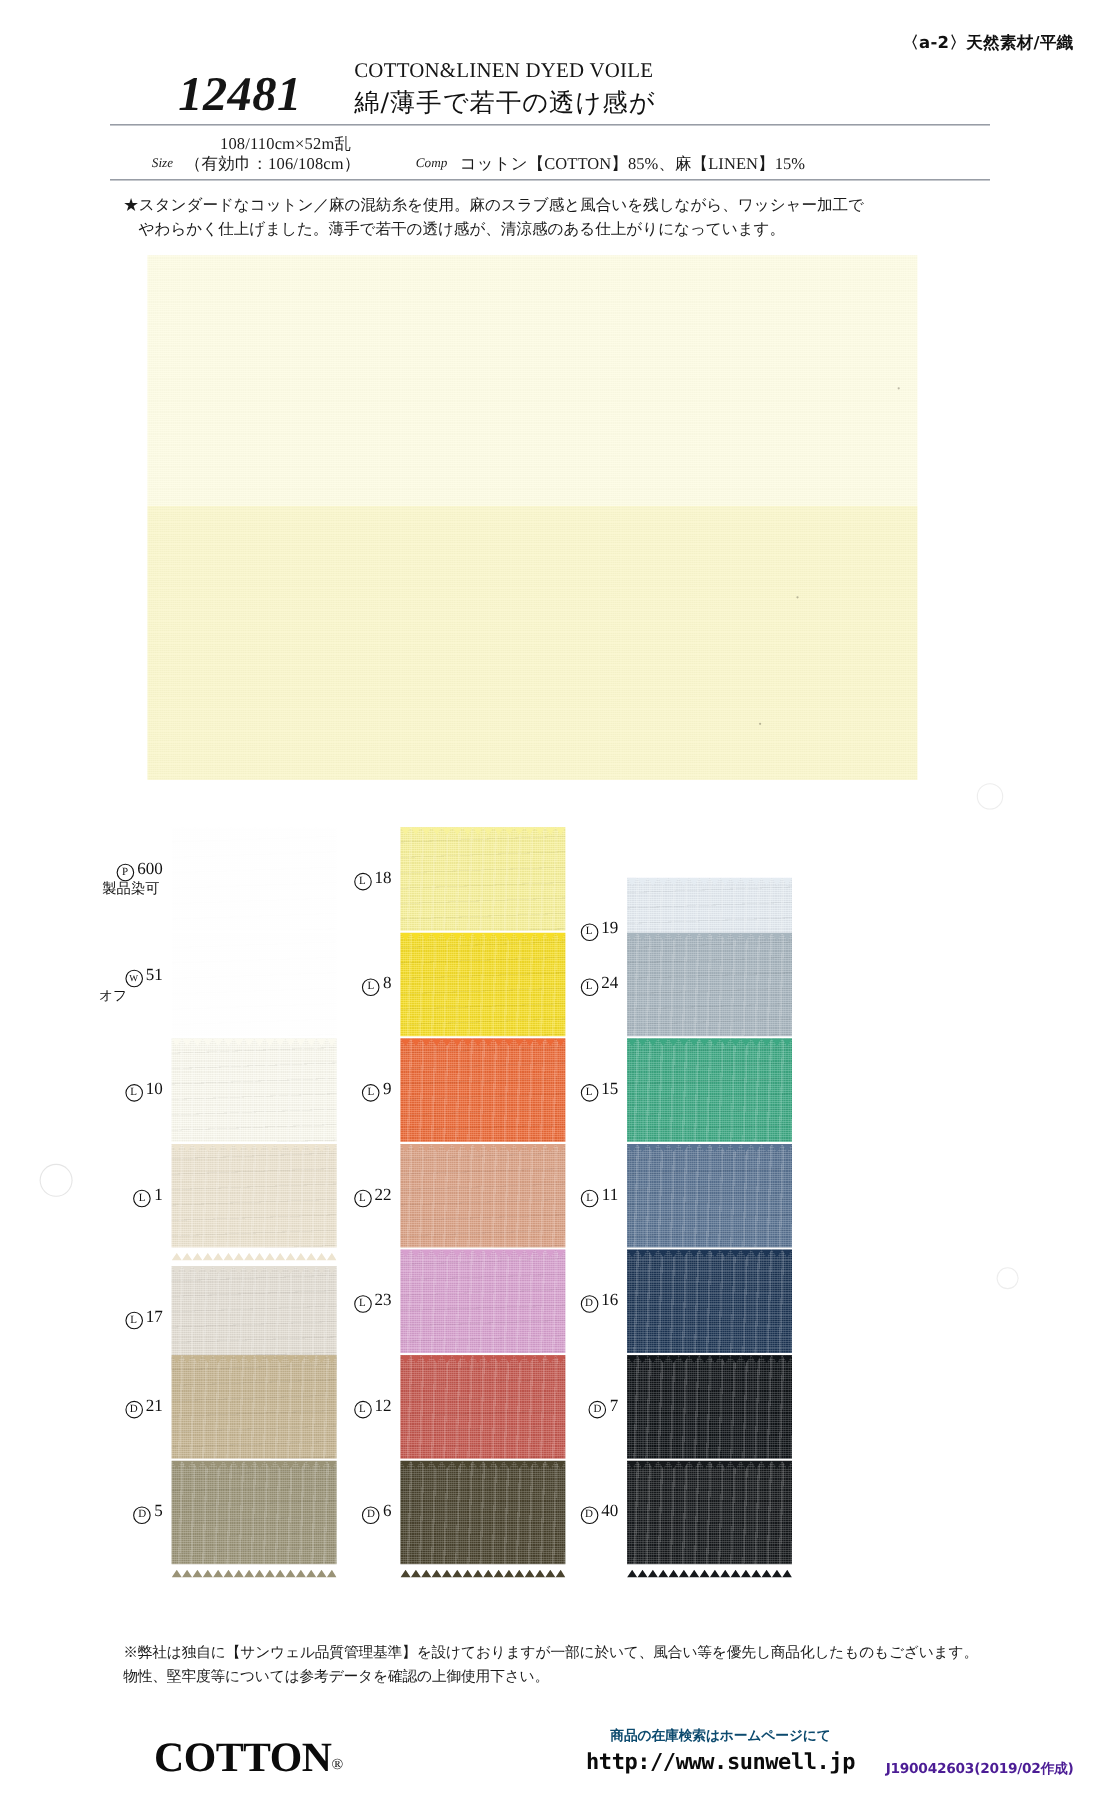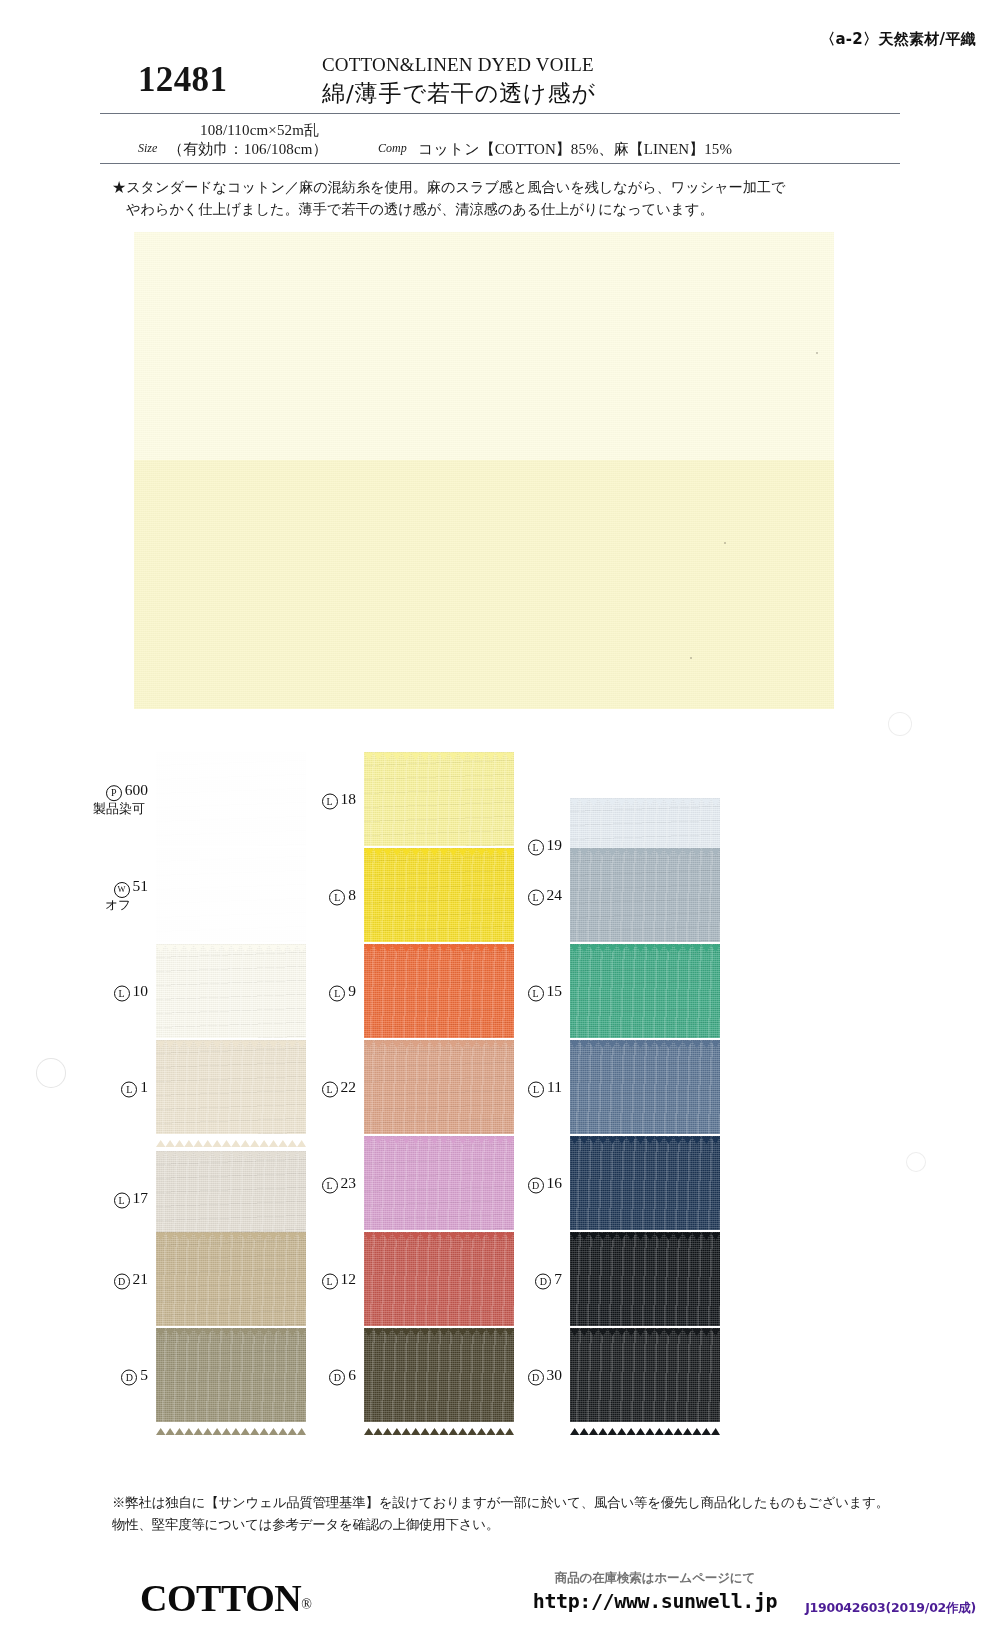--- a/index.html
+++ b/index.html
@@ -31,25 +31,26 @@
 
   .header-block {
     position: absolute;
     top: 52px;
     left: 110px;
     width: 800px;
     height: 66px;
   }
   .style-no {
     position: absolute;
-    left: 28px;
+    left: 52px;
     top: 8px;
     font-family: "Liberation Serif", serif;
+    font-style: italic;
     font-weight: bold;
-    font-size: 35px;
+    font-size: 44px;
     letter-spacing: 0.01em;
     color: #151515;
   }
   .name-en {
     position: absolute;
     left: 212px;
     top: 2px;
     font-family: "Liberation Serif", serif;
     font-size: 19px;
     letter-spacing: 0.01em;
@@ -198,23 +199,23 @@
     width: 58px;
     text-align: right;
     font-family: "Liberation Serif", serif;
     font-size: 15.5px;
     white-space: nowrap;
     color: #111;
     line-height: 1.28;
   }
   .cell-label .sub {
     display: block;
-    font-family: Liberation Mono, monospace;
+    font-family: Liberation Serif, serif;
     font-size: 12.5px;
-    text-align: center;
+    text-align: left;
     padding-right: 2px;
   }
   .cell-label .sub-wide {
     display: block;
     font-family: "DejaVu Serif", serif;
     font-size: 13px;
     text-align: center;
     padding-left: 0px;
   }
   .mark {
@@ -307,21 +308,21 @@
     position: absolute;
     left: 530px;
     top: 1570px;
     width: 250px;
     text-align: center;
   }
   .web-note {
     font-family: "DejaVu Sans", sans-serif;
     font-size: 12.5px;
     font-weight: 600;
-    color: #737373;
+    color: #0c4a6e;
     letter-spacing: -0.01em;
     white-space: nowrap;
   }
   .web-url {
     font-family: "DejaVu Sans Mono", monospace;
     font-size: 20px;
     font-weight: bold;
     color: #0b0b0b;
     letter-spacing: -0.02em;
     margin-top: 2px;
@@ -706,21 +707,21 @@
           <div class="zig zig-top"><svg width="150" height="7" viewBox="0 0 150 7" preserveAspectRatio="none">
             <path d="M0,0 L4.7,7 L9.4,0 L14.100000000000001,7 L18.8,0 L23.5,7 L28.2,0 L32.9,7 L37.6,0 L42.300000000000004,7 L47.00000000000001,0 L51.70000000000001,7 L56.40000000000001,0 L61.100000000000016,7 L65.80000000000001,0 L70.50000000000001,7 L75.20000000000002,0 L79.90000000000002,7 L84.60000000000002,0 L89.30000000000003,7 L94.00000000000003,0 L98.70000000000003,7 L103.40000000000003,0 L108.10000000000004,7 L112.80000000000004,0 L117.50000000000004,7 L122.20000000000005,0 L126.90000000000005,7 L131.60000000000005,0 L136.30000000000004,7 L141.00000000000003,0 L145.70000000000002,7 L150,0 L150,0 Z" fill="#4a442f"></path>
             </svg></div>
           <div class="zig zig-bot"><svg width="150" height="7" viewBox="0 0 150 7" preserveAspectRatio="none">
             <path d="M0,7 L4.7,0 L9.4,7 L14.100000000000001,0 L18.8,7 L23.5,0 L28.2,7 L32.9,0 L37.6,7 L42.300000000000004,0 L47.00000000000001,7 L51.70000000000001,0 L56.40000000000001,7 L61.100000000000016,0 L65.80000000000001,7 L70.50000000000001,0 L75.20000000000002,7 L79.90000000000002,0 L84.60000000000002,7 L89.30000000000003,0 L94.00000000000003,7 L98.70000000000003,0 L103.40000000000003,7 L108.10000000000004,0 L112.80000000000004,7 L117.50000000000004,0 L122.20000000000005,7 L126.90000000000005,0 L131.60000000000005,7 L136.30000000000004,0 L141.00000000000003,7 L145.70000000000002,0 L150,7 L150,7 Z" fill="#4a442f"></path>
             </svg></div>
         </div>
       </div>
     </div>
     <div class="cell" style="left: 414px; top: 576px;">
-      <div class="cell-label"><span class="mark">D</span><span>30</span></div>
+      <div class="cell-label"><span class="mark">D</span><span>40</span></div>
       <div class="swatch-wrap">
         <div class="swatch">
           <div class="swatch-body" style="background: rgb(22, 25, 28);">
             <div class="weave"></div>
             <div class="slub"></div>
           </div>
           <div class="zig zig-top"><svg width="150" height="7" viewBox="0 0 150 7" preserveAspectRatio="none">
             <path d="M0,0 L4.7,7 L9.4,0 L14.100000000000001,7 L18.8,0 L23.5,7 L28.2,0 L32.9,7 L37.6,0 L42.300000000000004,7 L47.00000000000001,0 L51.70000000000001,7 L56.40000000000001,0 L61.100000000000016,7 L65.80000000000001,0 L70.50000000000001,7 L75.20000000000002,0 L79.90000000000002,7 L84.60000000000002,0 L89.30000000000003,7 L94.00000000000003,0 L98.70000000000003,7 L103.40000000000003,0 L108.10000000000004,7 L112.80000000000004,0 L117.50000000000004,7 L122.20000000000005,0 L126.90000000000005,7 L131.60000000000005,0 L136.30000000000004,7 L141.00000000000003,0 L145.70000000000002,7 L150,0 L150,0 Z" fill="#16191c"></path>
             </svg></div>
           <div class="zig zig-bot"><svg width="150" height="7" viewBox="0 0 150 7" preserveAspectRatio="none">

